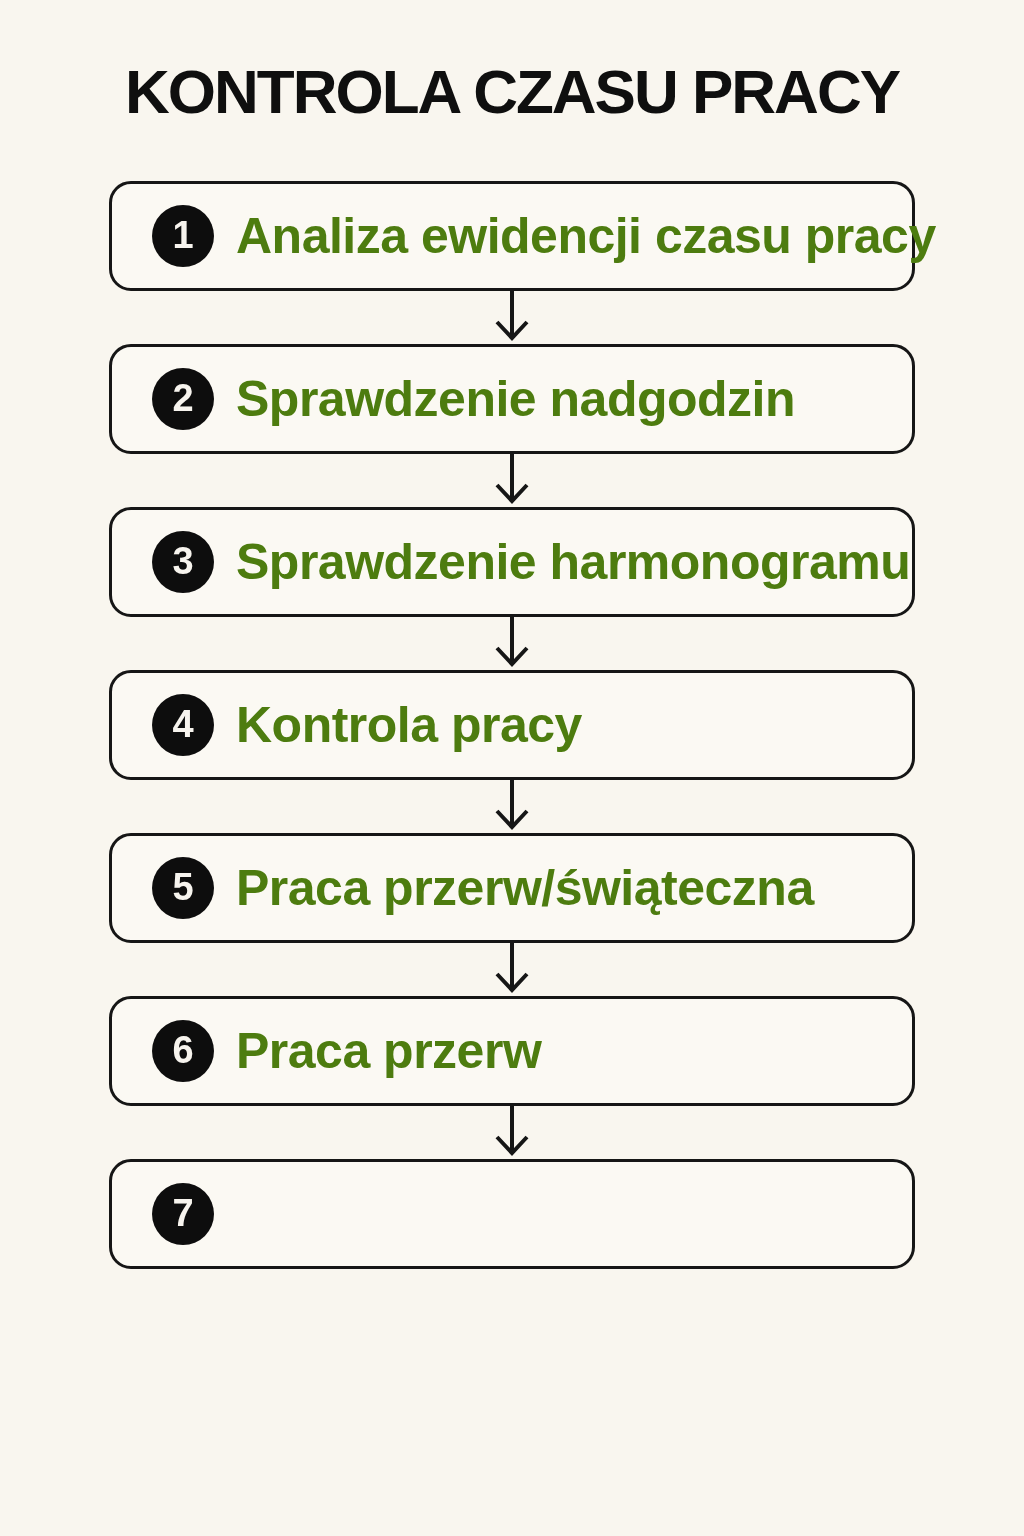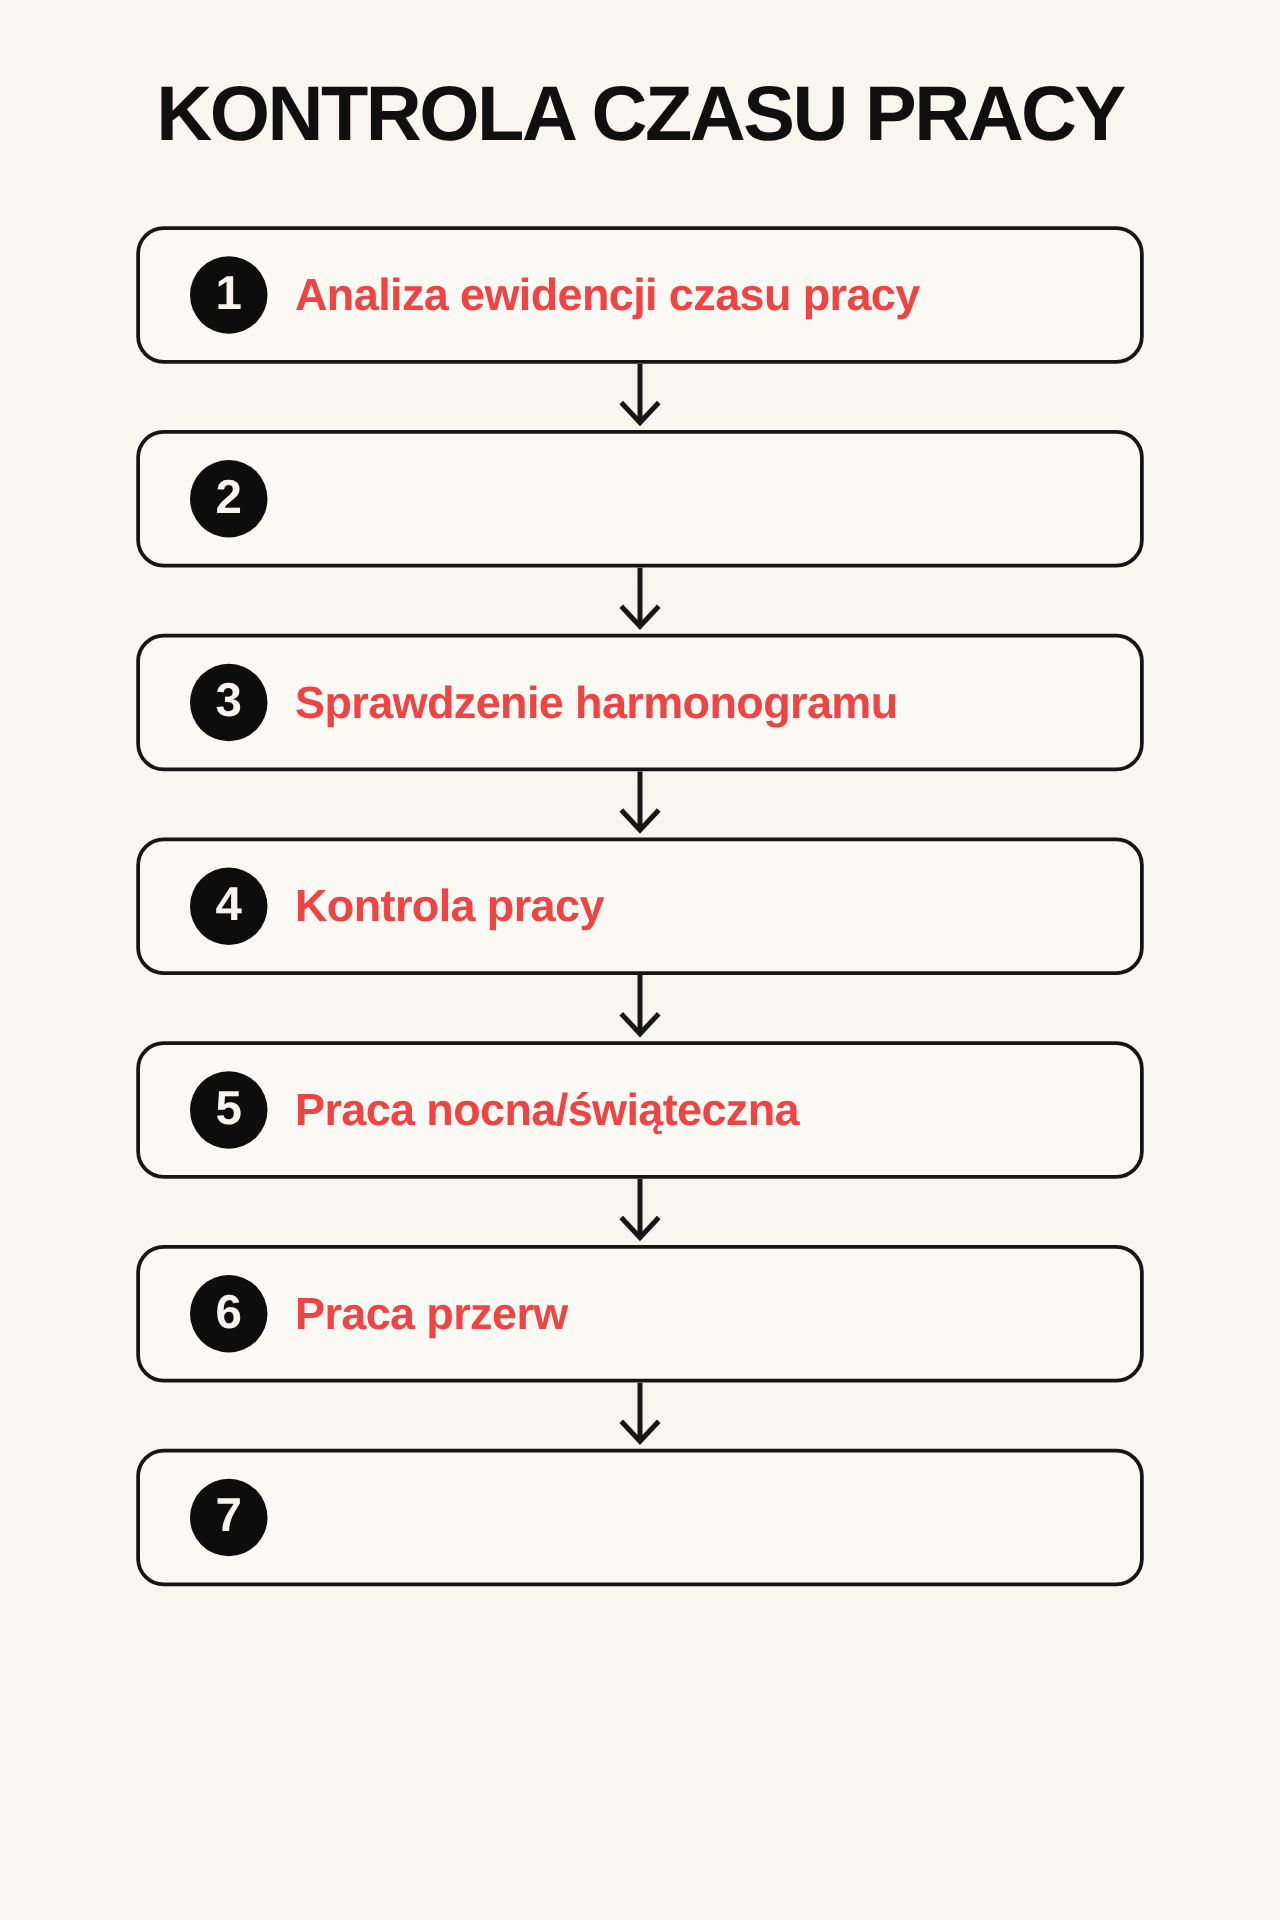--- a/index.html
+++ b/index.html
@@ -60,24 +60,24 @@
     font-weight: 700;
     display: flex;
     align-items: center;
     justify-content: center;
     line-height: 1;
     padding-bottom: 2px;
   }
 
   .step-label {
     margin-left: 22px;
-    font-size: 36px;
+    font-size: 50px;
     font-weight: 600;
     letter-spacing: -0.5px;
-    color: #ef4444;
+    color: #4d7c0f;
     white-space: nowrap;
   }
 
   .arrow {
     height: 53px;
     display: flex;
     justify-content: center;
     align-items: center;
   }
 
@@ -103,20 +103,21 @@
 
     <div class="arrow">
       <svg width="44" height="53" viewBox="0 0 44 53">
         <line x1="22" y1="0" x2="22" y2="47" stroke="#161616" stroke-width="4"></line>
         <polyline points="7,31 22,47 37,31" stroke="#161616" stroke-width="4" fill="none"></polyline>
       </svg>
     </div>
 
     <div class="step-box">
       <div class="badge">2</div>
+      <div class="step-label">Sprawdzenie nadgodzin</div>
     </div>
 
     <div class="arrow">
       <svg width="44" height="53" viewBox="0 0 44 53">
         <line x1="22" y1="0" x2="22" y2="47" stroke="#161616" stroke-width="4"></line>
         <polyline points="7,31 22,47 37,31" stroke="#161616" stroke-width="4" fill="none"></polyline>
       </svg>
     </div>
 
     <div class="step-box">
@@ -138,21 +139,21 @@
 
     <div class="arrow">
       <svg width="44" height="53" viewBox="0 0 44 53">
         <line x1="22" y1="0" x2="22" y2="47" stroke="#161616" stroke-width="4"></line>
         <polyline points="7,31 22,47 37,31" stroke="#161616" stroke-width="4" fill="none"></polyline>
       </svg>
     </div>
 
     <div class="step-box">
       <div class="badge">5</div>
-      <div class="step-label">Praca nocna/świąteczna</div>
+      <div class="step-label">Praca przerw/świąteczna</div>
     </div>
 
     <div class="arrow">
       <svg width="44" height="53" viewBox="0 0 44 53">
         <line x1="22" y1="0" x2="22" y2="47" stroke="#161616" stroke-width="4"></line>
         <polyline points="7,31 22,47 37,31" stroke="#161616" stroke-width="4" fill="none"></polyline>
       </svg>
     </div>
 
     <div class="step-box">

